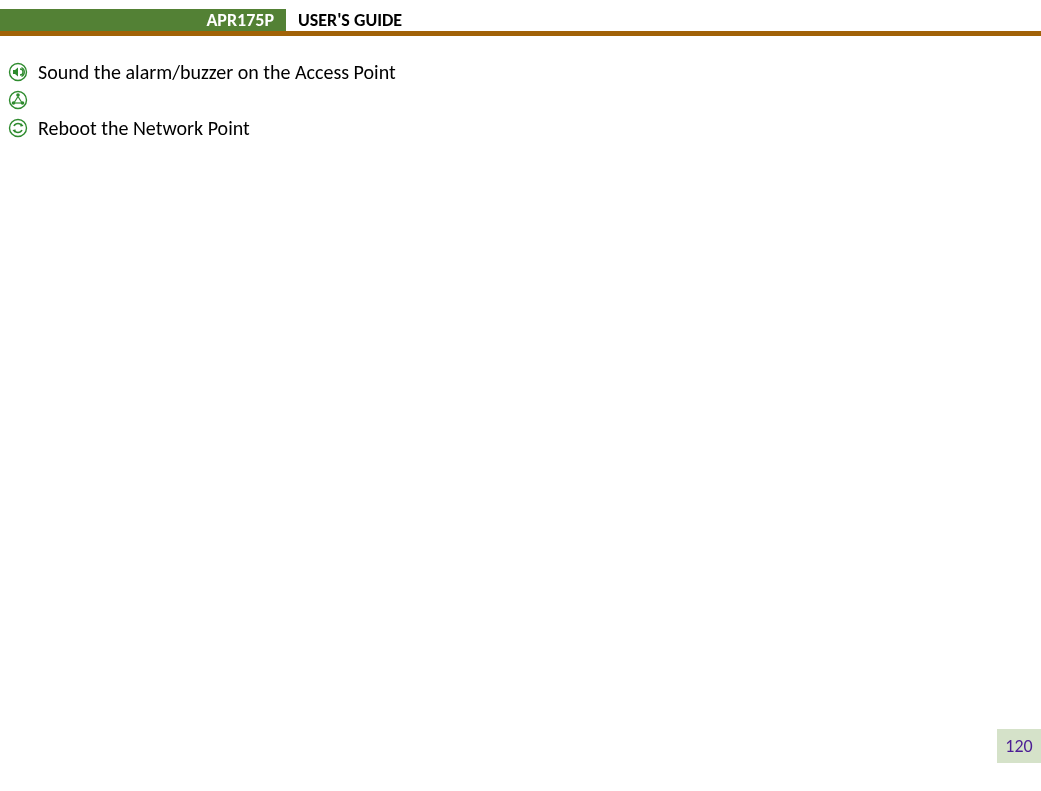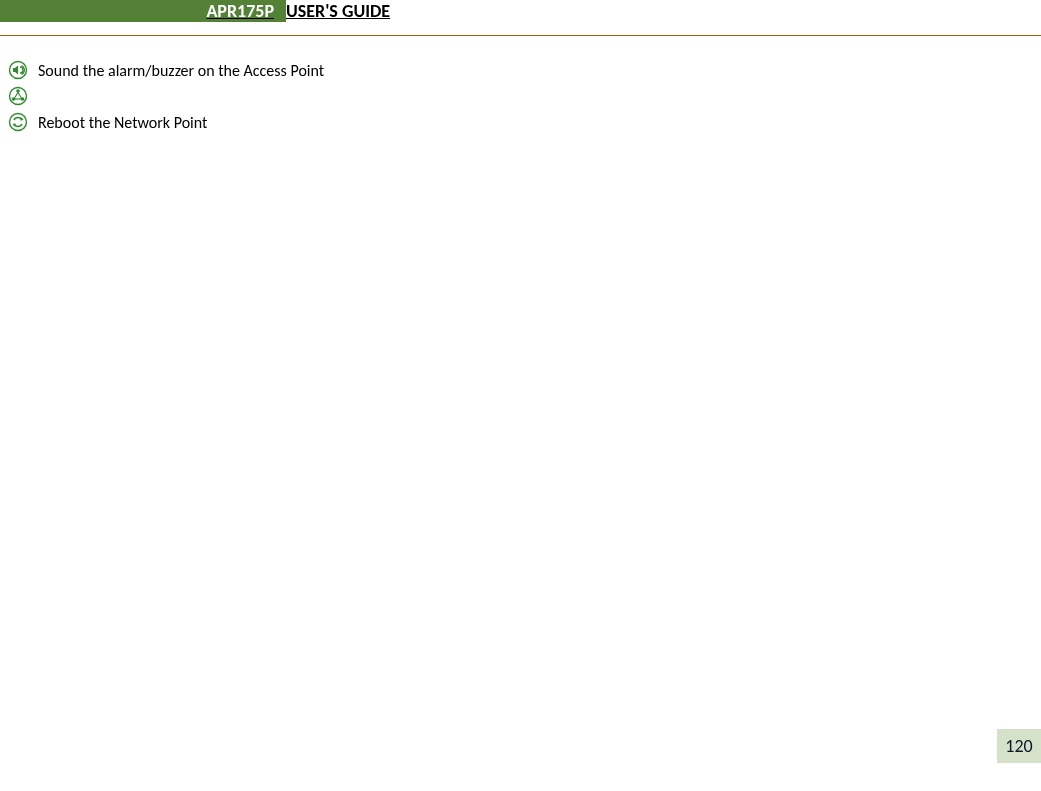--- a/index.html
+++ b/index.html
@@ -9,42 +9,41 @@
     }
     body {
       font-family: Calibri, "Segoe UI", Arial, sans-serif;
       width: 1041px;
       height: 791px;
       position: relative;
       background: #fff;
     }
     .header {
       display: flex;
-      align-items: flex-start;
-      border-bottom: 1px solid #a16207;
+      align-items: flex-end;
+      border-bottom: 5px solid #a16207;
       height: 36px;
-      text-decoration: underline;
     }
     .header-left {
       background: #538135;
       color: #fff;
       font-weight: bold;
       font-size: 18px;
       display: flex;
       align-items: center;
       justify-content: flex-end;
       padding: 0 12px 0 40px;
       min-width: 286px;
     }
     .header-right {
       font-weight: bold;
       font-size: 18px;
       display: flex;
       align-items: center;
-      padding-left: 0;
+      padding-left: 12px;
       color: #000;
       flex: 1;
     }
     .content {
       padding: 24px 8px 0 8px;
     }
     .item-row {
       display: flex;
       align-items: center;
       gap: 10px;
@@ -52,30 +51,30 @@
     }
     .icon-wrap {
       width: 20px;
       height: 20px;
       display: flex;
       align-items: center;
       justify-content: center;
       flex-shrink: 0;
     }
     .item-text {
-      font-size: 16px;
+      font-size: 20px;
       color: #000;
       text-align: center;
     }
     .page-number-box {
       position: absolute;
       right: 0;
       bottom: 28px;
       background: #d5e2c9;
-      color: #0f172a;
+      color: #4c1d95;
       font-size: 18px;
       padding: 6px 8px;
       min-width: 44px;
       text-align: center;
     }
   </style>
 </head>
 <body>
 
 <div class="header">

